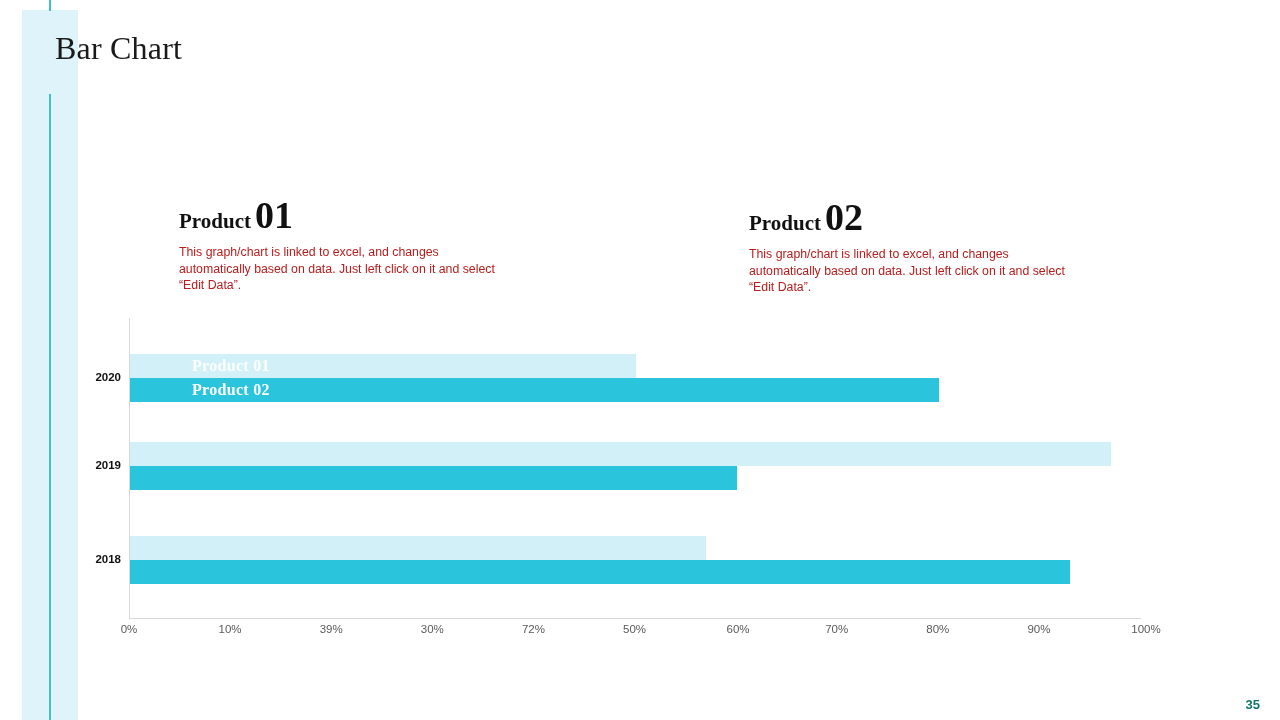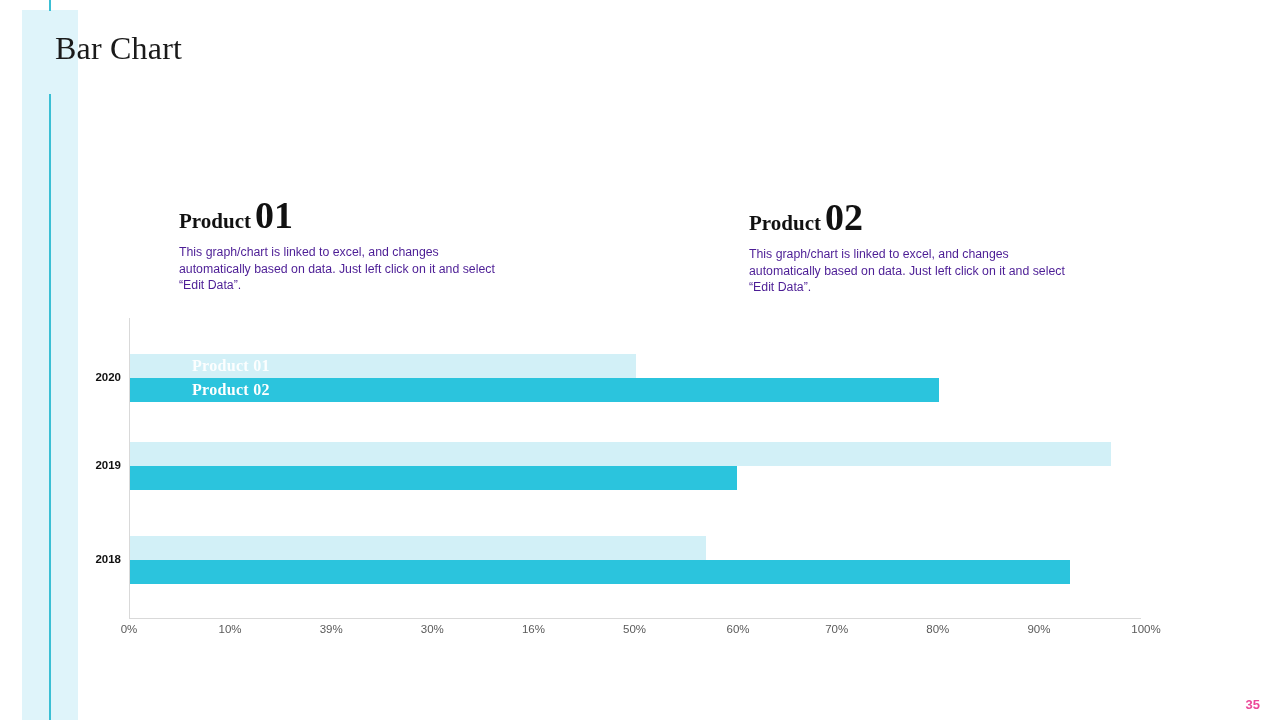--- a/index.html
+++ b/index.html
@@ -74,21 +74,21 @@
     font-size: 21px;
   }
   .product-heading .num {
     font-size: 38px;
     margin-left: 4px;
   }
   .product-body {
     font-family: "Liberation Sans", sans-serif;
     font-size: 12.3px;
     line-height: 16.5px;
-    color: #4c1d95;
+    color: #b91c1c;
     margin: 0;
     width: 330px;
   }
 
   
   .chart {
     position: absolute;
     left: 75px;
     top: 318px;
     width: 1090px;
@@ -151,21 +151,21 @@
   }
 
   
   .page-number {
     position: absolute;
     right: 20px;
     bottom: 8px;
     font-family: "Liberation Sans", sans-serif;
     font-size: 13px;
     font-weight: bold;
-    color: #ec4899;
+    color: #0f766e;
   }
 </style>
 </head>
 <body>
 
 <div class="rail-band"></div>
 <div class="rail-line-top"></div>
 <div class="rail-line-main"></div>
 
 <div class="page-title">Bar Chart</div>
@@ -206,21 +206,21 @@
   <div id="year-labels">
       <div class="year-label" style="top: 53px;">2020</div>
       <div class="year-label" style="top: 141px;">2019</div>
       <div class="year-label" style="top: 235px;">2018</div>
     </div>
   <div id="x-ticks">
       <div class="x-tick" style="left: 54px;">0%</div>
       <div class="x-tick" style="left: 155.1px;">10%</div>
       <div class="x-tick" style="left: 256.2px;">39%</div>
       <div class="x-tick" style="left: 357.3px;">30%</div>
-      <div class="x-tick" style="left: 458.4px;">16%</div>
+      <div class="x-tick" style="left: 458.4px;">72%</div>
       <div class="x-tick" style="left: 559.5px;">50%</div>
       <div class="x-tick" style="left: 663px;">60%</div>
       <div class="x-tick" style="left: 761.7px;">70%</div>
       <div class="x-tick" style="left: 862.8px;">80%</div>
       <div class="x-tick" style="left: 963.9px;">90%</div>
       <div class="x-tick" style="left: 1071px;">100%</div>
     </div>
 </div>
 
 <div class="page-number">35</div>

